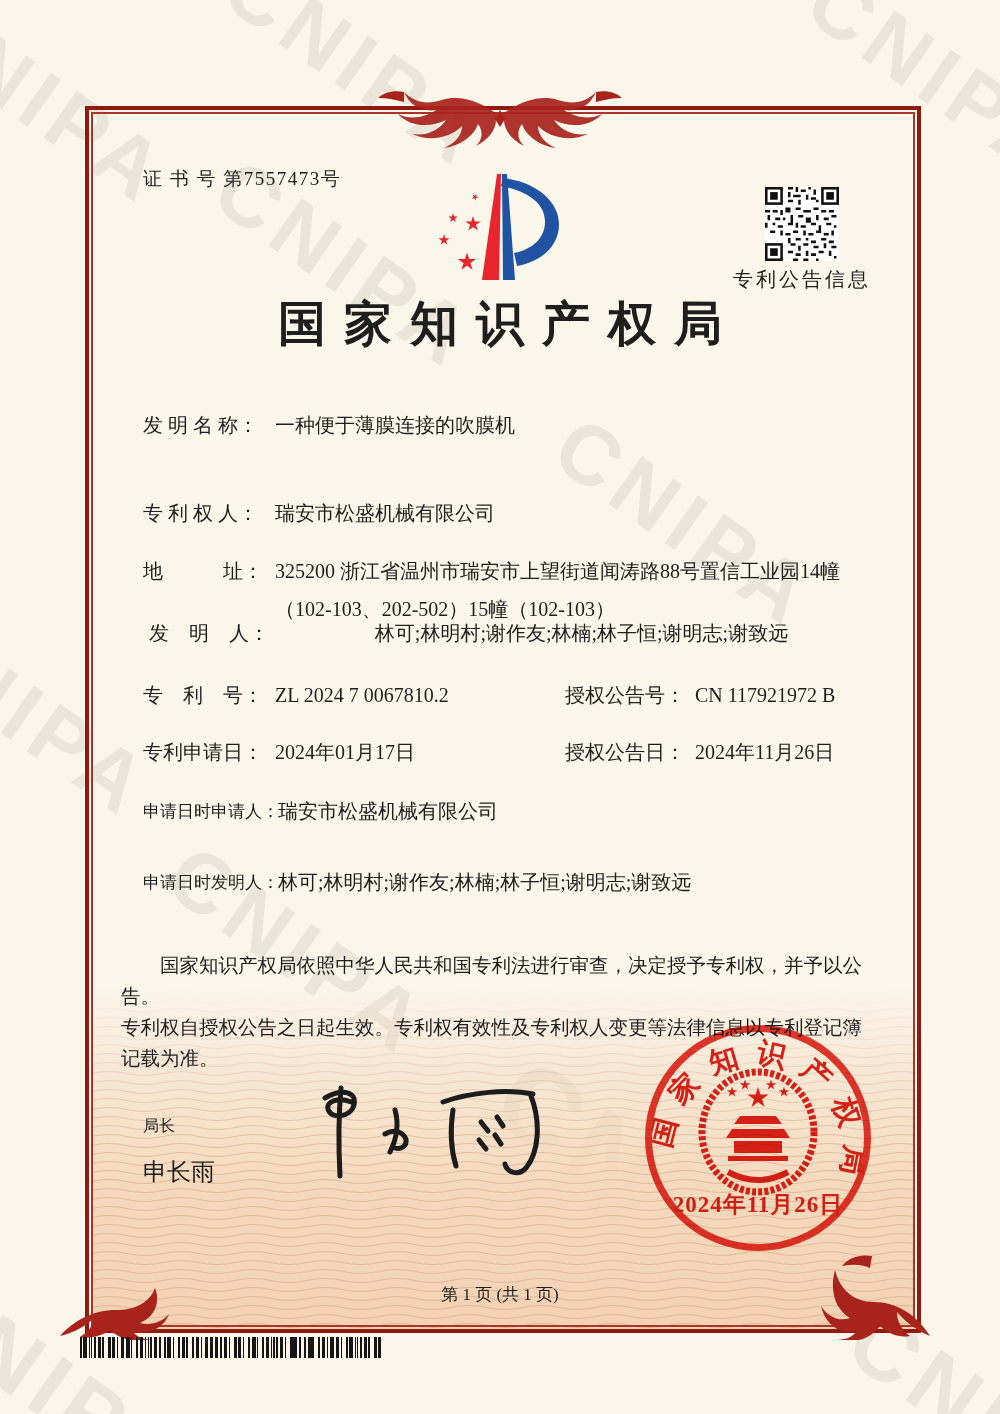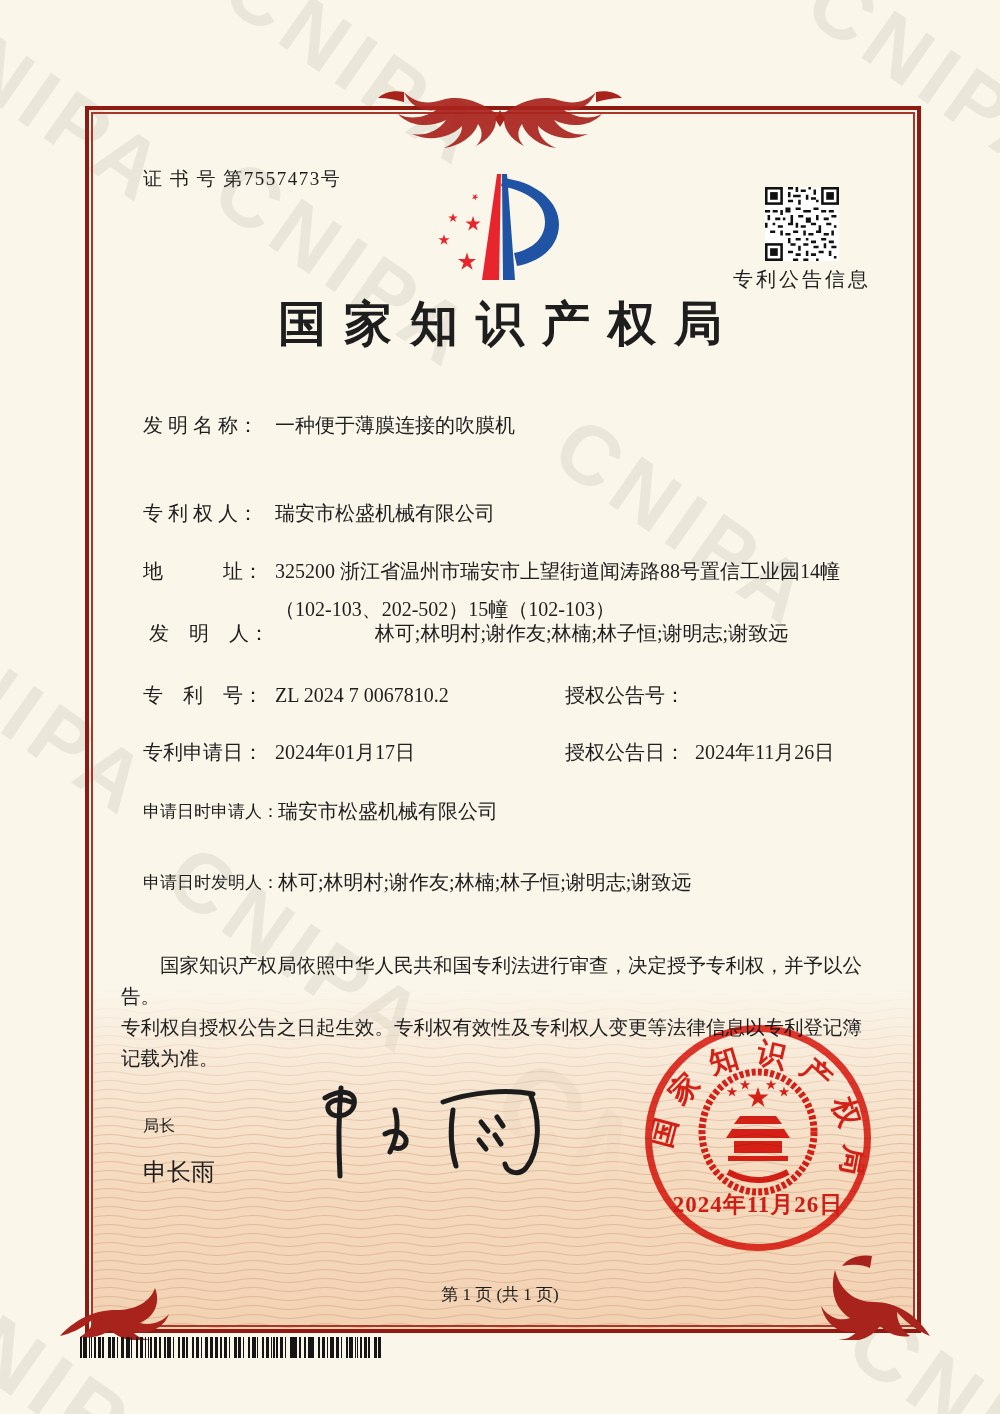--- a/index.html
+++ b/index.html
@@ -205,20 +205,21 @@
     <span class="val">林可;林明村;谢作友;林楠;林子恒;谢明志;谢致远</span>
   </div>
 
   <div class="row r5">
     <div class="colL">
       <span class="lbl">专　利　号：</span>
       <span class="val">ZL 2024 7 0067810.2</span>
     </div>
     <div class="pairR">
       <span class="lbl">授权公告号：</span>
+      <span class="val">CN 117921972 B</span>
     </div>
   </div>
 
   <div class="row r6">
     <div class="colL">
       <span class="lbl">专利申请日：</span>
       <span class="val">2024年01月17日</span>
     </div>
     <div class="pairR">
       <span class="lbl">授权公告日：</span>

